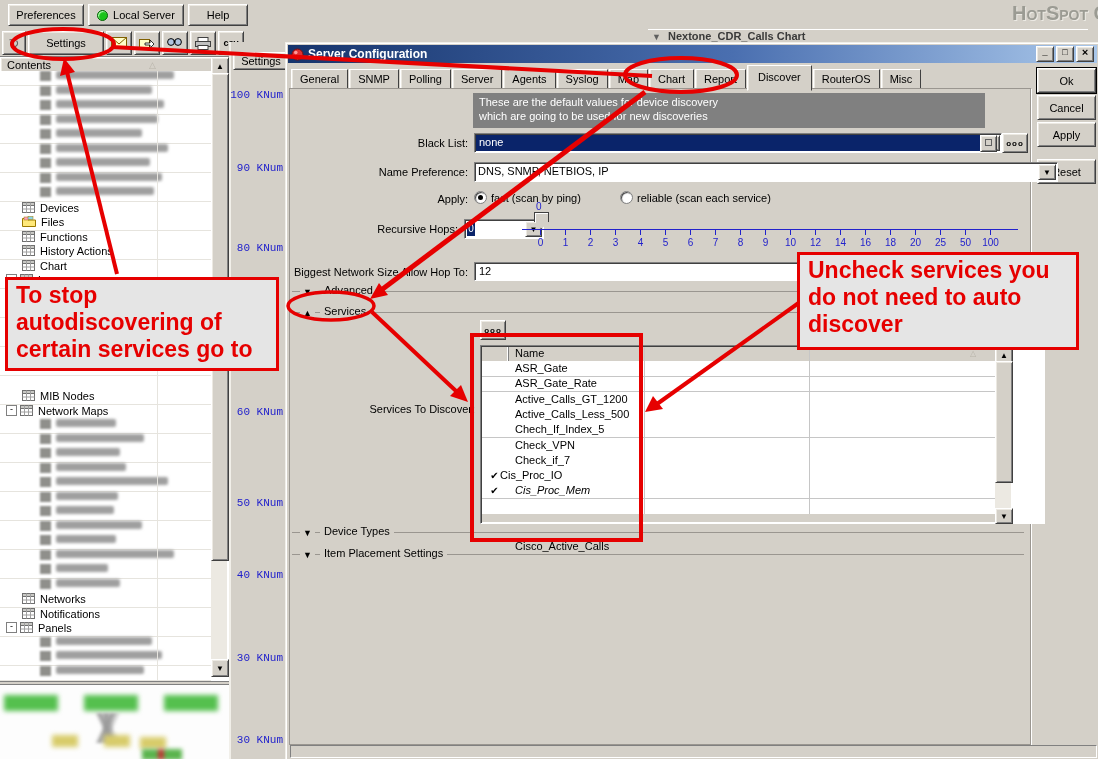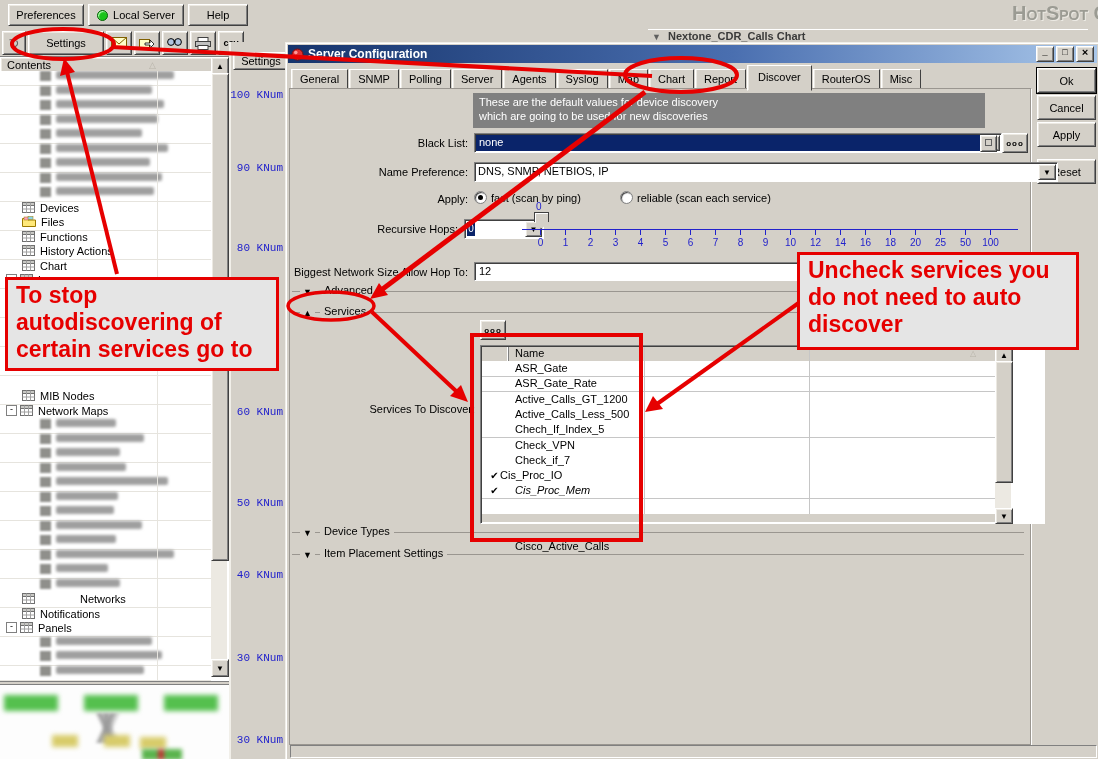--- a/index.html
+++ b/index.html
@@ -293,21 +293,21 @@
           <span class="blurbar" style="width: 118px;"></span>
         </div>
         <div class="treerow" style="top: 493px; padding-left: 40px;">
           <span class="bluricon"></span>
           <span class="blurbar" style="width: 52px;"></span>
         </div>
         <div class="treerow" style="top: 507.5px; padding-left: 40px;">
           <span class="bluricon"></span>
           <span class="blurbar" style="width: 64px;"></span>
         </div>
-        <div class="treerow" style="top: 522px; padding-left: 22px; gap: 40px;">
+        <div class="treerow" style="top: 522px; padding-left: 22px;">
           <span style="margin-right: 5px;">
             <svg width="13" height="11" viewBox="0 0 13 11">
               <rect x="0.5" y="0.5" width="12" height="10" fill="#fff" stroke="#707070"></rect>
               <rect x="0.5" y="0.5" width="12" height="3" fill="#c8c8c4" stroke="#707070"></rect>
               <line x1="0.5" y1="7" x2="12.5" y2="7" stroke="#a0a0a0"></line>
               <line x1="4.5" y1="0.5" x2="4.5" y2="10.5" stroke="#a0a0a0"></line>
               <line x1="8.5" y1="0.5" x2="8.5" y2="10.5" stroke="#a0a0a0"></line>
             </svg>
           </span>
           <span>Networks</span>

